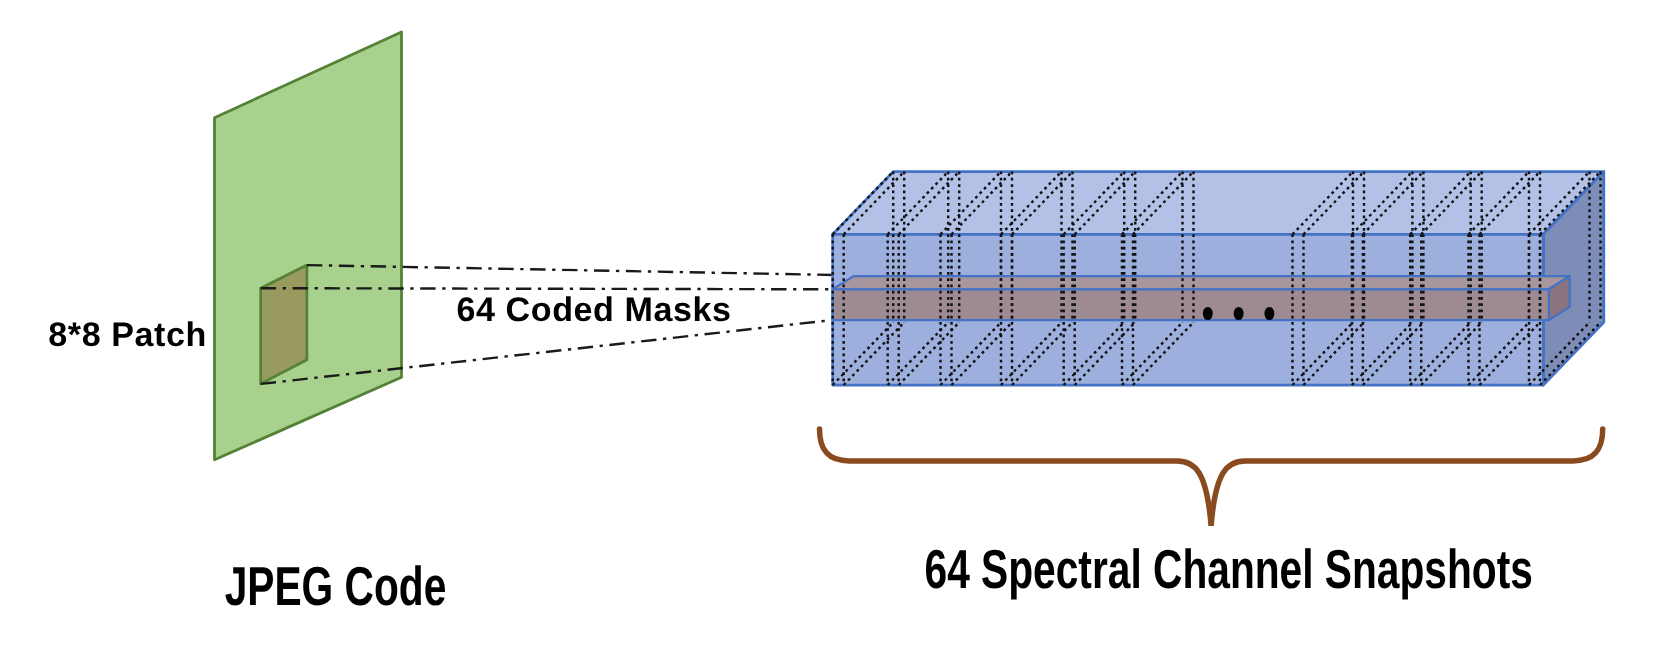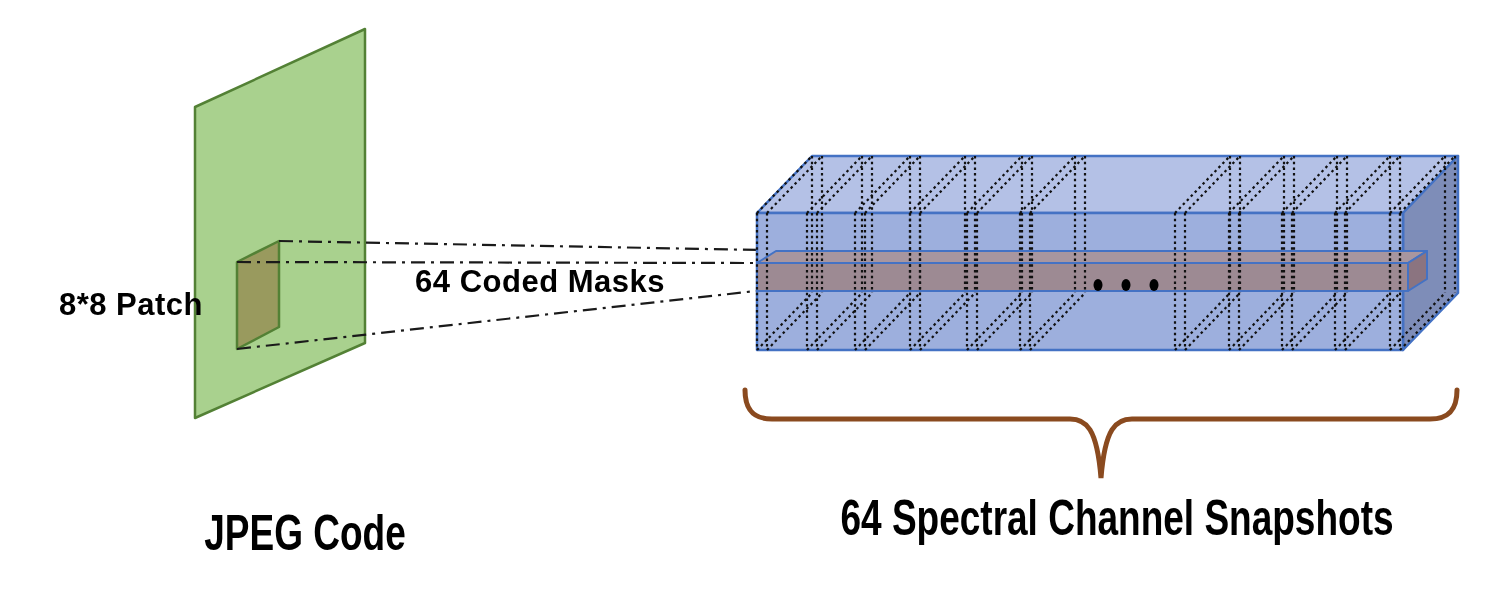--- a/index.html
+++ b/index.html
@@ -163,17 +163,17 @@
           <ellipse cx="1098" cy="285" rx="4.5" ry="6" fill="#000000"></ellipse>
           <ellipse cx="1126" cy="285" rx="4.5" ry="6" fill="#000000"></ellipse>
           <ellipse cx="1154" cy="285" rx="4.5" ry="6" fill="#000000"></ellipse>
         </g>
     </g>
 
     <path d="M 745 390 C 745 408 752 419 772 419 L 1070 419 C 1086 419 1097 428 1101 478
              C 1105 428 1116 419 1132 419 L 1430 419 C 1450 419 1457 408 1457 390" fill="none" stroke-width="5" stroke-linecap="round" stroke="#8a4a1f"></path>
   </svg>
 
-  <div class="label label-small" style="left:131px; top:304px;">8*8 Patch</div>
+  <div class="label label-small" style="left:116px; top:304px;">8*8 Patch</div>
   <div class="label label-small" style="left:540px; top:281px;">64 Coded Masks</div>
   <div class="label label-large" style="left:305px; top:533px;">JPEG Code</div>
   <div class="label label-large" style="left:1117px; top:518px;">64 Spectral Channel Snapshots</div>
 </div>
 
 </body></html>

